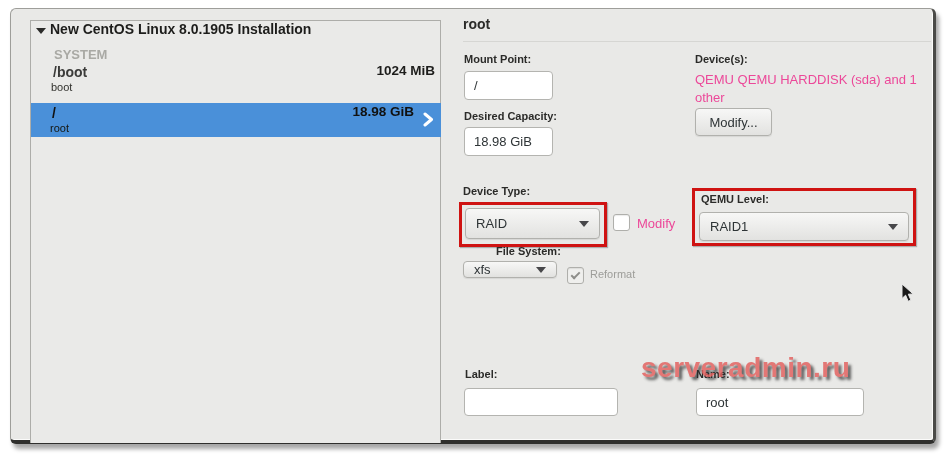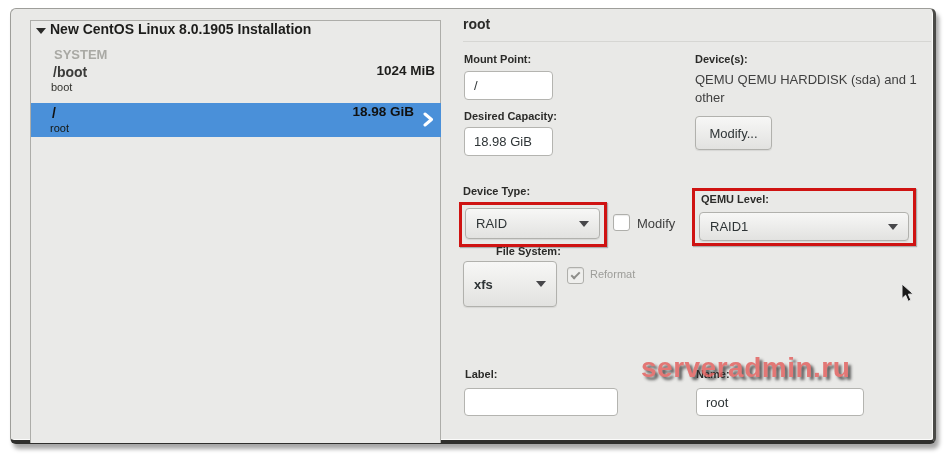--- a/index.html
+++ b/index.html
@@ -38,21 +38,21 @@
   .sb-row.selected .dev { color:#16160f; }
   .sb-row.selected .size { right:27px; color:#111110; }
   .chevron { position:absolute; right:7px; top:9px; width:11px; height:15px; }
 
   
   .pane-title { position:absolute; left:463px; top:16px; font-size:14px; font-weight:bold; color:#2b2b29; }
   .pane-rule { position:absolute; left:463px; top:41px; width:468px; height:1px; background:#d6d6d3; }
 
   .lbl { position:absolute; font-size:11px; font-weight:bold; color:#2b2b29; }
   .lbl.disabled { color:#9d9d99; font-weight:bold; }
-  .txt { position:absolute; font-size:13px; color:#404040; }
+  .txt { position:absolute; font-size:13px; color:#ec4899; }
 
   .input {
     position:absolute; background:#ffffff; border:1px solid #b4b4b0; border-radius:4px;
     font-family:"Liberation Sans", sans-serif; font-size:13px; color:#2e3436; padding:0 9px; outline:none;
   }
 
   .btn, .dropdown {
     position:absolute; display:flex; align-items:center;
     background:linear-gradient(#f7f7f6, #e2e2e0);
     border:1px solid #b1b1ad; border-radius:4px;
@@ -113,42 +113,42 @@
   <div class="pane-rule"></div>
 
   <div class="lbl" style="left:464px; top:53px;">Mount Point:</div>
   <input class="input" style="left: 464px; top: 71px; width: 89px; height: 29px;" value="/">
 
   <div class="lbl" style="left:464px; top:110px;">Desired Capacity:</div>
   <input class="input" style="left: 464px; top: 127px; width: 89px; height: 29px;" value="18.98 GiB">
 
   <div class="lbl" style="left:695px; top:53px;">Device(s):</div>
   <div class="txt" style="left:695px; top:71px; width:245px; line-height:18px;">QEMU QEMU HARDDISK (sda) and 1 other</div>
-  <div class="btn" style="left:695px; top:116px; width:77px; height:34px;">
+  <div class="btn" style="left:695px; top:108px; width:77px; height:28px;">
     <span style="margin:0 auto;">Modify...</span>
   </div>
 
   <div class="lbl" style="left:463px; top:185px;">Device Type:</div>
   <div class="redbox" style="left:459px; top:202px; width:148px; height:45px;"></div>
   <div class="dropdown" style="left:465px; top:208px; width:135px; height:31px;">
     <span>RAID</span>
     <span class="arrow-down"></span>
   </div>
   <span class="checkbox" style="left:613px; top:214px;"></span>
   <div class="txt" style="left:637px; top:216px;">Modify</div>
 
   <div class="redbox" style="left:692px; top:188px; width:224px; height:58px;"></div>
   <div class="lbl" style="left:701px; top:193px;">QEMU Level:</div>
   <div class="dropdown" style="left:699px; top:212px; width:210px; height:29px;gap:12px;">
     <span>RAID1</span>
     <span class="arrow-down"></span>
   </div>
 
   <div class="lbl" style="left:463px; top:245px;margin-left:33px;">File System:</div>
-  <div class="dropdown" style="left:463px; top:261px; width:94px; height:46px;font-weight:bold;">
+  <div class="dropdown" style="left:463px; top:261px; width:94px; height:17px;">
     <span>xfs</span>
     <span class="arrow-down"></span>
   </div>
   <span class="checkbox checked-disabled" style="left:567px; top:267px;">
     <span class="checkmark"></span>
   </span>
   <div class="lbl disabled" style="left:590px; top:268px; font-weight:normal;">Reformat</div>
 
   <div class="lbl" style="left:465px; top:368px;">Label:</div>
   <input class="input" style="left: 464px; top: 388px; width: 154px; height: 28px;" value="">

